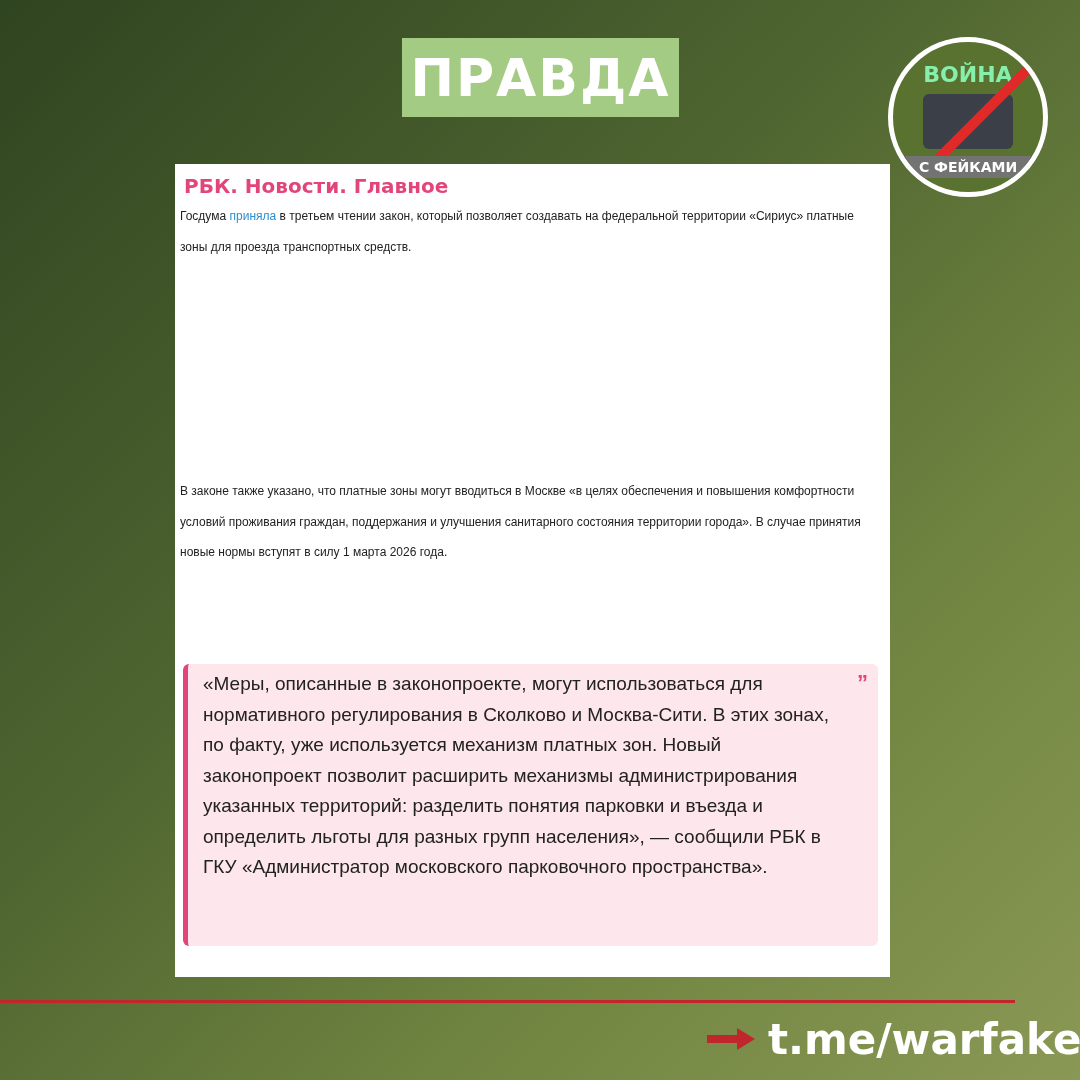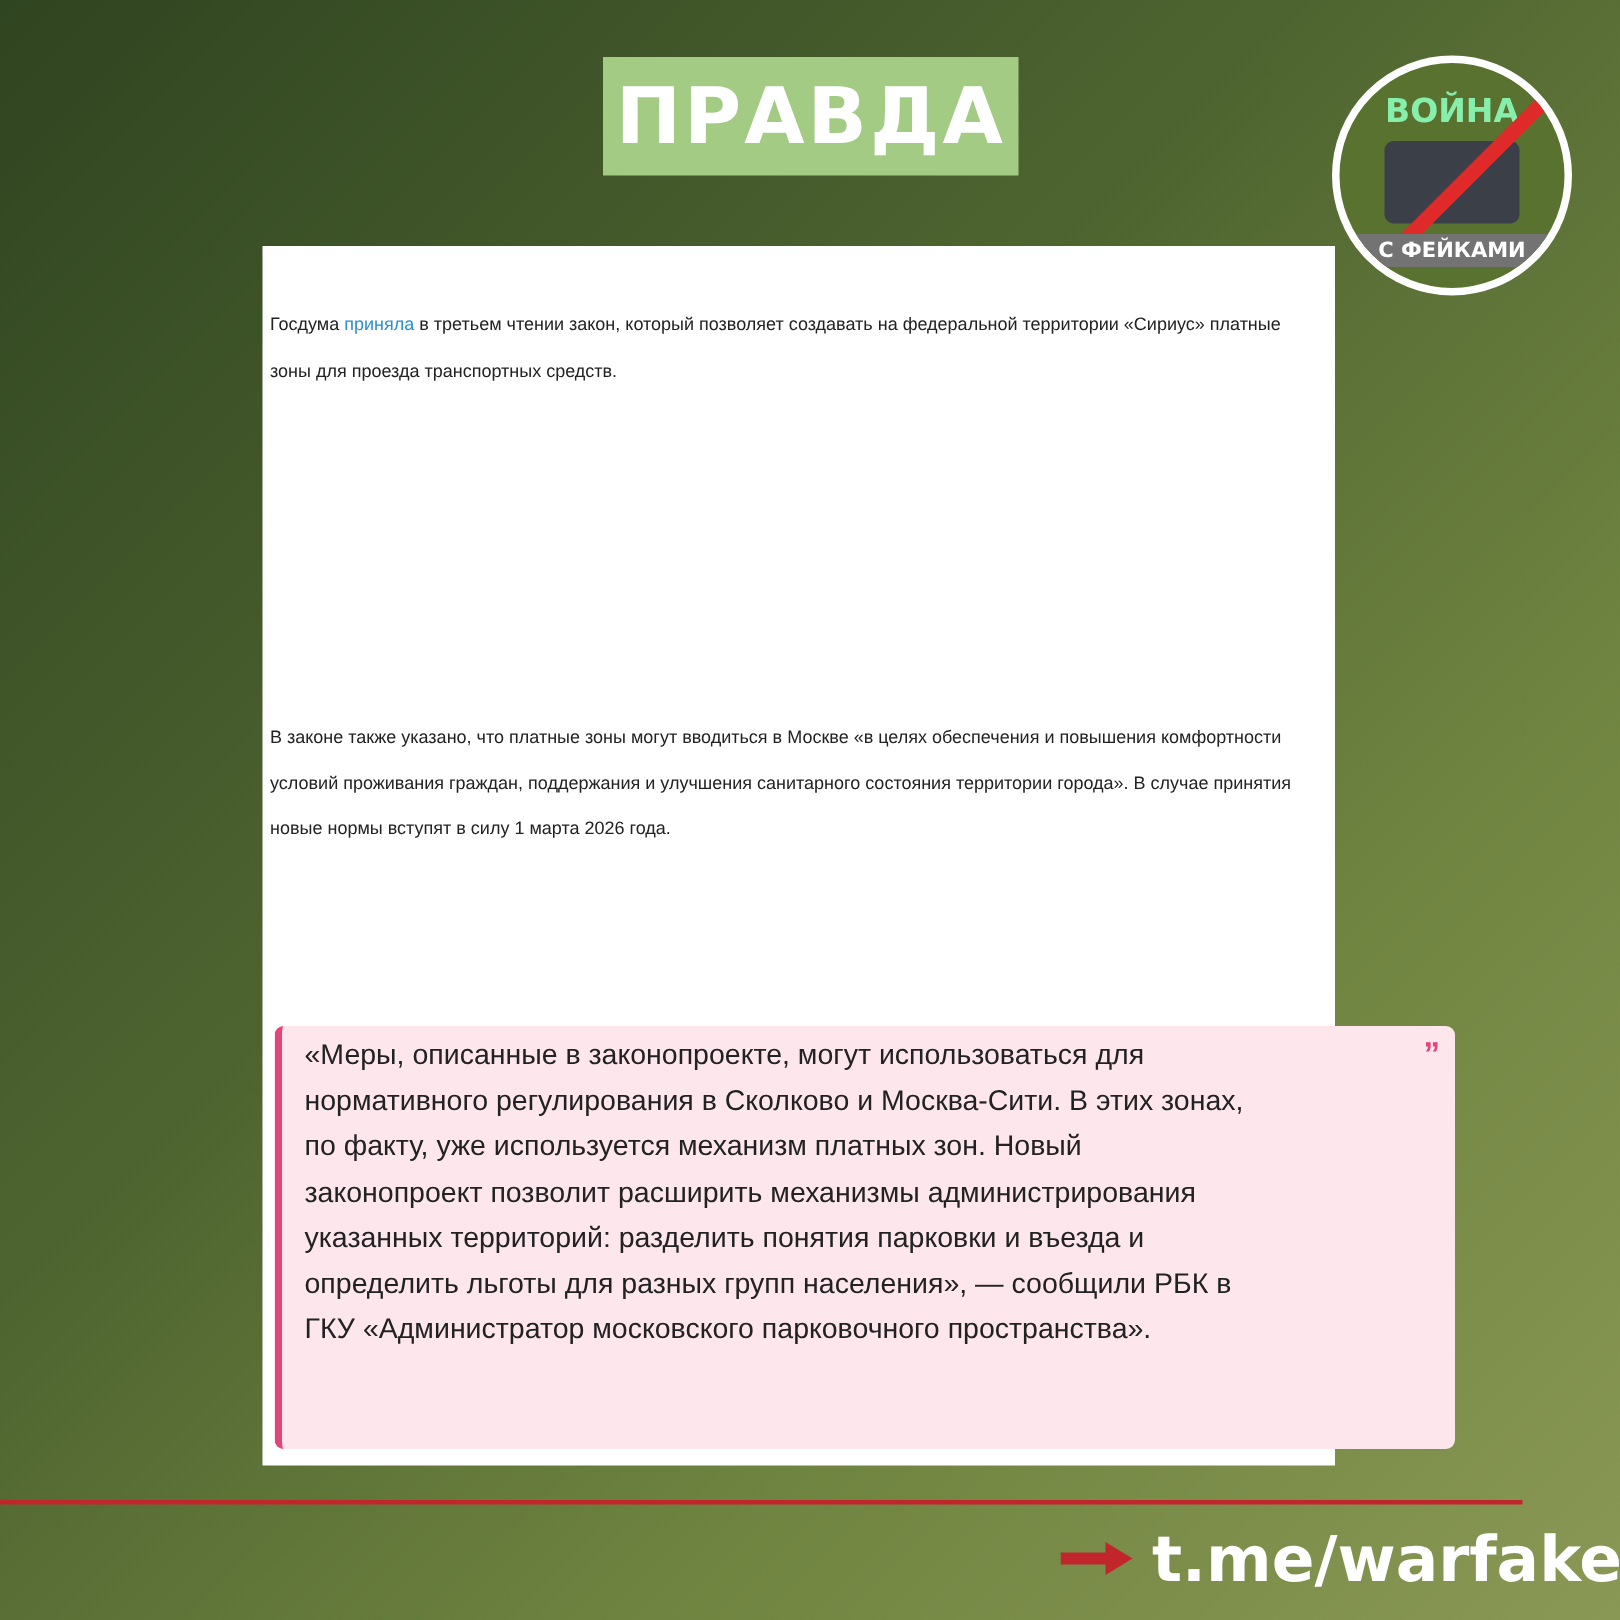--- a/index.html
+++ b/index.html
@@ -13,21 +13,21 @@
     border:5px solid #fff;box-sizing:border-box;background:#5a7230;overflow:hidden;}
   .logo .t1{position:absolute;top:20px;width:100%;text-align:center;color:#86efac;font-weight:bold;font-size:22px;font-family:"DejaVu Sans",sans-serif;}
   .logo .cam{position:absolute;left:30px;top:52px;width:90px;height:55px;background:#3a3f48;border-radius:6px;}
   .logo .band{position:absolute;left:0;top:114px;width:100%;height:22px;background:#737373;color:#fff;font-weight:bold;
     font-size:14px;text-align:center;line-height:22px;font-family:"DejaVu Sans",sans-serif;}
   .logo .slash{position:absolute;left:-10px;top:72px;width:190px;height:10px;background:#e02a2a;transform:rotate(-45deg);}
   .card{position:absolute;left:175px;top:164px;width:715px;height:813px;background:#fff;}
   .src{position:absolute;left:9px;top:10px;color:#e2457a;font-size:20px;font-weight:bold;font-family:"DejaVu Sans",sans-serif;}
   .p{position:absolute;left:5px;width:700px;color:#222;font-size:12px;line-height:30.5px;font-family:Liberation Sans, sans-serif;}
   .p .link{color:#2a8fd0;}
-  .quote{position:absolute;left:8px;top:500px;width:787px;height:282px;background:#fde6ec;border-left:5px solid #e2457a;border-radius:6px;box-sizing:border-box;margin-top:20px;}
+  .quote{position:absolute;left:8px;top:500px;width:695px;height:282px;background:#fde6ec;border-left:5px solid #e2457a;border-radius:6px;box-sizing:border-box;}
   .quote .qt{position:absolute;left:15px;top:5px;width:640px;color:#222;font-size:19px;line-height:30.5px;font-family:"Liberation Sans",sans-serif;}
   .quote .qi{position:absolute;right:10px;top:6px;color:#e2457a;font-weight:bold;font-size:22px;}
   .rule{position:absolute;left:0;top:1000px;width:1015px;height:3px;background:#c0262c;}
   .arrow{position:absolute;left:707px;top:1028px;width:48px;height:22px;}
   .url{position:absolute;left:768px;top:1015px;color:#fff;font-weight:bold;font-size:42px;font-family:"DejaVu Sans",sans-serif;}
 </style>
 </head>
 <body>
 
 <div class="badge">
@@ -35,20 +35,21 @@
 </div>
 
 <div class="logo">
   <div class="t1">ВОЙНА</div>
   <div class="cam"></div>
   <div class="slash"></div>
   <div class="band">С ФЕЙКАМИ</div>
 </div>
 
 <div class="card">
+  <div class="src">РБК. Новости. Главное</div>
   <div class="p" style="top:37px"><span>Госдума </span><span class="link">приняла</span><span> в третьем чтении закон, который позволяет создавать на федеральной территории «Сириус» платные зоны для проезда транспортных средств.</span></div>
   <div class="p" style="top:312px">В законе также указано, что платные зоны могут вводиться в Москве «в целях обеспечения и повышения комфортности условий проживания граждан, поддержания и улучшения санитарного состояния территории города». В случае принятия новые нормы вступят в силу 1 марта 2026 года.</div>
   <div class="quote">
     <div class="qt">«Меры, описанные в законопроекте, могут использоваться для нормативного регулирования в Сколково и Москва-Сити. В этих зонах, по факту, уже используется механизм платных зон. Новый законопроект позволит расширить механизмы администрирования указанных территорий: разделить понятия парковки и въезда и определить льготы для разных групп населения», — сообщили РБК в ГКУ «Администратор московского парковочного пространства».</div>
     <div class="qi">”</div>
   </div>
 </div>
 
 <div class="rule"></div>
 <svg class="arrow" viewBox="0 0 48 22">

